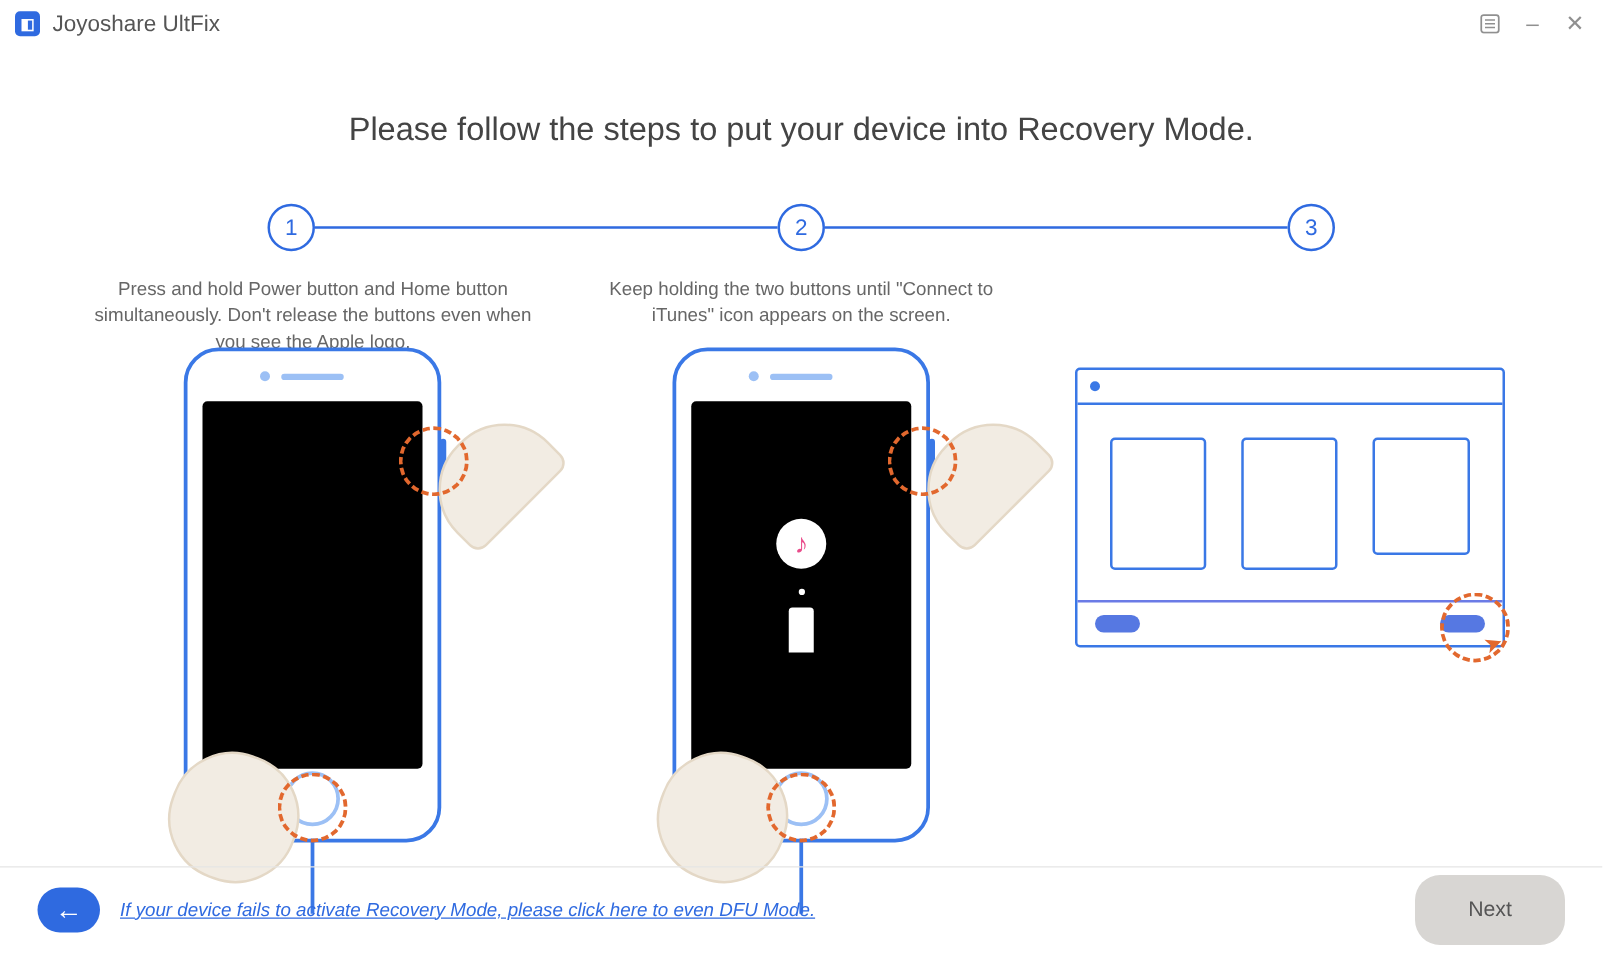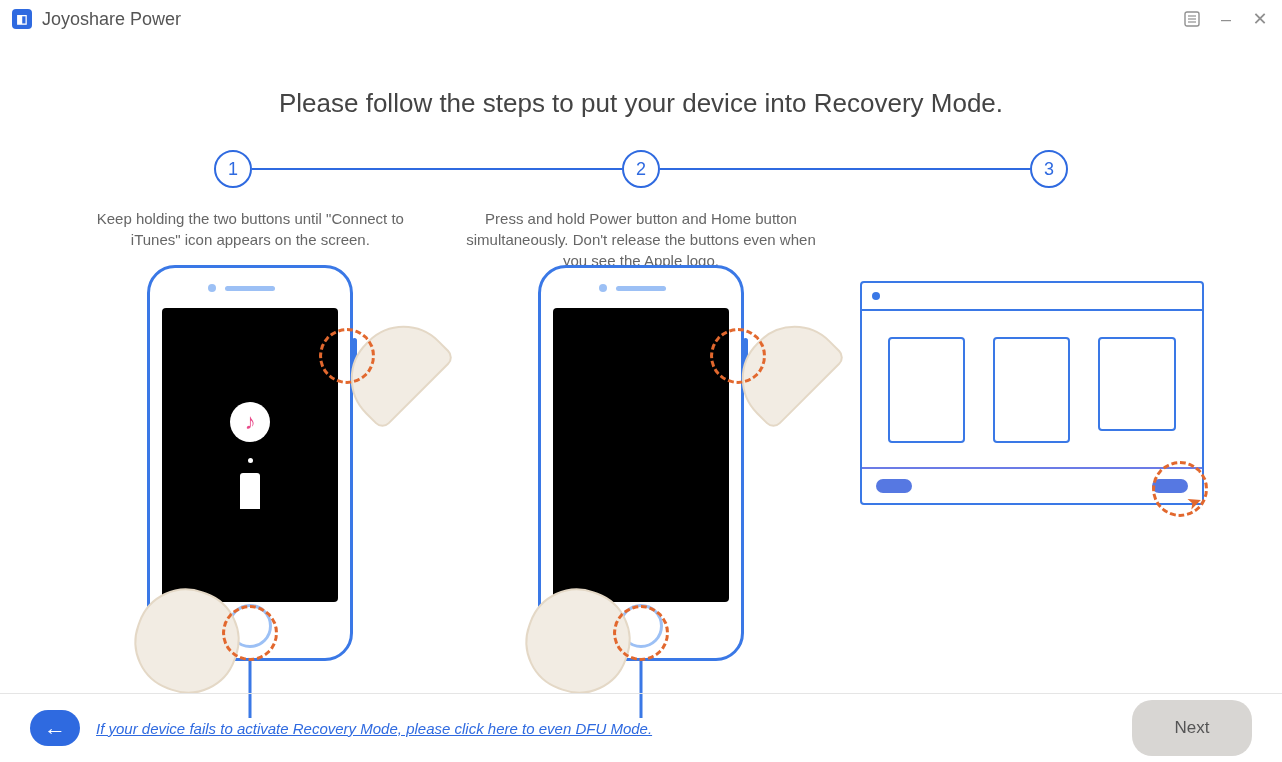--- a/index.html
+++ b/index.html
@@ -6,21 +6,21 @@
   .window{width:1282px;height:762px;box-sizing:border-box;position:relative;overflow:hidden;}
   
   .titlebar{height:38px;display:flex;align-items:center;padding:0 12px;justify-content:space-between;}
   .title-left{display:flex;align-items:center;gap:10px;}
   .app-logo{width:20px;height:20px;border-radius:4px;background:#2f6ae0;display:flex;align-items:center;justify-content:center;color:#fff;font-size:12px;font-weight:bold;}
   .app-name{font-size:18px;color:#555;}
   .title-right{display:flex;align-items:center;gap:14px;color:#909090;}
   .win-btn{width:20px;height:20px;display:flex;align-items:center;justify-content:center;cursor:pointer;font-size:18px;}
   
   .content{padding:40px 60px 0 60px;text-align:center;}
-  .headline{font-size:26px;color:#444;margin:10px 0 31px 0;}
+  .headline{font-size:26px;color:#444;margin:10px 0 44px 0;}
   
   .stepper{display:flex;align-items:center;justify-content:center;margin-bottom:20px;}
   .step-circle{width:34px;height:34px;border:2px solid #2f6ae0;border-radius:50%;display:flex;align-items:center;justify-content:center;color:#2f6ae0;font-size:18px;font-weight:500;background:#fff;}
   .step-line{flex:1;max-width:370px;height:2px;background:#2f6ae0;}
   
   .steps{display:flex;justify-content:space-between;gap:10px;margin-top:10px;}
   .step-col{flex:1;}
   .step-desc{font-size:15px;color:#666;line-height:1.4;min-height:70px;padding:0 10px;}
   .illus{height:370px;display:flex;align-items:center;justify-content:center;position:relative;}
   
@@ -61,21 +61,21 @@
   .next-btn{width:120px;height:56px;border-radius:20px;background:#d8d6d3;color:#555;font-size:17px;display:flex;align-items:center;justify-content:center;cursor:pointer;border:none;}
 </style>
 </head>
 <body>
 
 <div class="window">
 
   <div class="titlebar">
     <div class="title-left">
       <div class="app-logo">◧</div>
-      <div class="app-name">Joyoshare Power</div>
+      <div class="app-name">Joyoshare UltFix</div>
     </div>
     <div class="title-right">
       <div class="win-btn">
         <svg width="16" height="16" viewBox="0 0 16 16">
             <rect x="1" y="1" width="14" height="14" rx="2" fill="none" stroke="#909090" stroke-width="1.4"></rect>
             <line x1="4" y1="5" x2="12" y2="5" stroke="#909090" stroke-width="1.2"></line>
             <line x1="4" y1="8" x2="12" y2="8" stroke="#909090" stroke-width="1.2"></line>
             <line x1="4" y1="11" x2="12" y2="11" stroke="#909090" stroke-width="1.2"></line>
           </svg>
       </div>
@@ -91,50 +91,50 @@
       <div class="step-circle">1</div>
       <div class="step-line"></div>
       <div class="step-circle">2</div>
       <div class="step-line"></div>
       <div class="step-circle">3</div>
     </div>
 
     <div class="steps">
 
       <div class="step-col">
-        <div class="step-desc">Keep holding the two buttons until "Connect to iTunes" icon appears on the screen.</div>
+        <div class="step-desc">Press and hold Power button and Home button simultaneously. Don't release the buttons even when you see the Apple logo.</div>
         <div class="illus">
           <div class="phone">
             <div class="cam"></div>
               <div class="speaker"></div>
             <div class="powerbtn"></div>
             <div class="screen">
-              <div class="itunes-icon">♪</div>
-              <div class="dot"></div>
-              <div class="cable-tip"></div>
+              <div class="apple"></div>
             </div>
             <div class="home"></div>
             <div class="cable"></div>
             <div class="finger finger-top"></div>
             <div class="finger finger-bottom"></div>
             <div class="dashed-circle dc-top"></div>
             <div class="dashed-circle dc-bottom"></div>
           </div>
         </div>
       </div>
 
       <div class="step-col">
-        <div class="step-desc">Press and hold Power button and Home button simultaneously. Don't release the buttons even when you see the Apple logo.</div>
+        <div class="step-desc">Keep holding the two buttons until "Connect to iTunes" icon appears on the screen.</div>
         <div class="illus">
           <div class="phone">
             <div class="cam"></div>
               <div class="speaker"></div>
             <div class="powerbtn"></div>
             <div class="screen">
-              <div class="apple"></div>
+              <div class="itunes-icon">♪</div>
+              <div class="dot"></div>
+              <div class="cable-tip"></div>
             </div>
             <div class="home"></div>
             <div class="cable"></div>
             <div class="finger finger-top"></div>
             <div class="finger finger-bottom"></div>
             <div class="dashed-circle dc-top"></div>
             <div class="dashed-circle dc-bottom"></div>
           </div>
         </div>
       </div>

